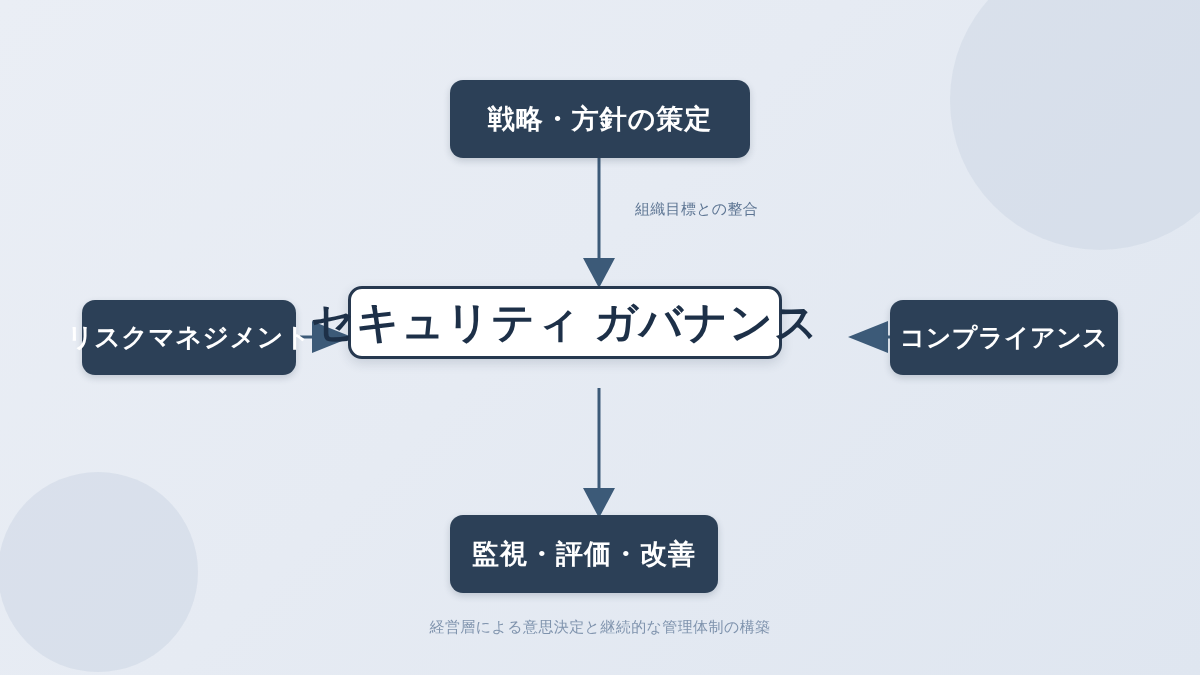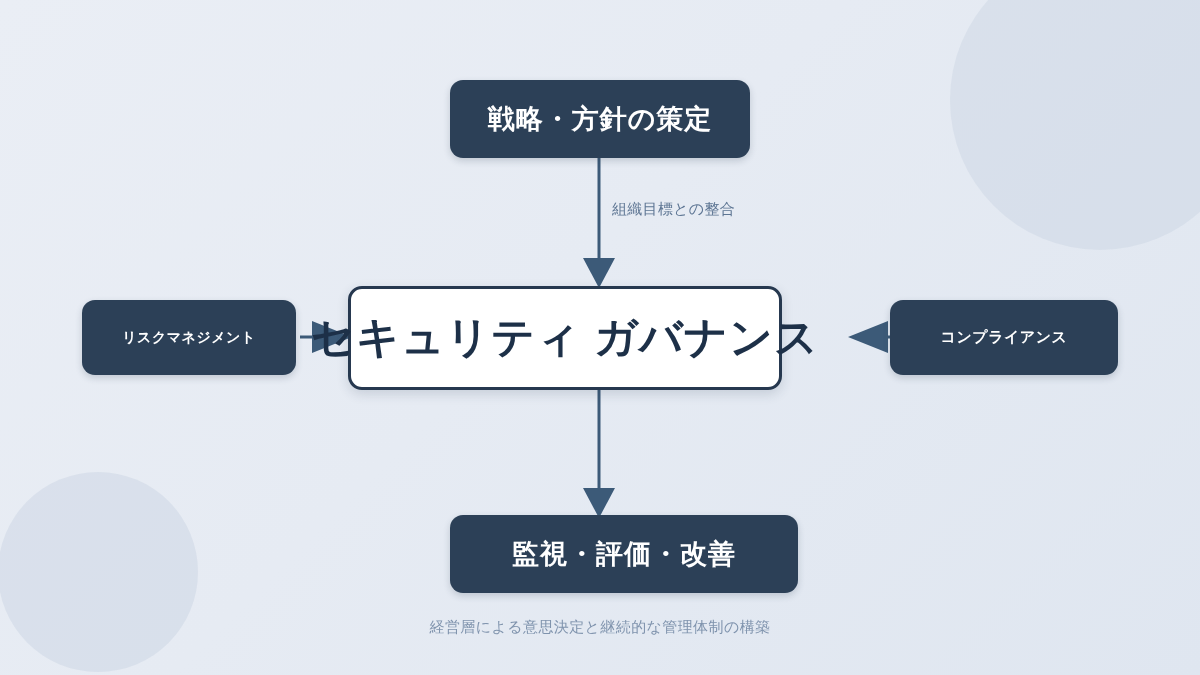--- a/index.html
+++ b/index.html
@@ -74,49 +74,49 @@
     top: 80px;
     width: 300px;
     height: 78px;
     font-size: 27px;
     letter-spacing: 1px;
   }
 
   .node-bottom {
     left: 450px;
     top: 515px;
-    width: 348px;
+    width: 268px;
     height: 78px;
     font-size: 27px;
     letter-spacing: 1px;
   }
 
   .node-left {
     left: 82px;
     top: 300px;
     width: 214px;
     height: 75px;
-    font-size: 14px;
+    font-size: 26px;
     letter-spacing: 0.5px;
   }
 
   .node-right {
     left: 890px;
     top: 300px;
     width: 228px;
     height: 75px;
-    font-size: 15px;
+    font-size: 25px;
     letter-spacing: 0.5px;
   }
 
   .node-center {
     left: 348px;
     top: 286px;
     width: 434px;
-    height: 104px;
+    height: 73px;
     background: #ffffff;
     border: 3px solid #26384f;
     border-radius: 14px;
     box-shadow: 0 4px 12px rgba(40, 58, 82, 0.16);
   }
   .node-center .center-label {
     font-size: 43px;
     font-weight: 700;
     color: #1d3048;
     letter-spacing: 1px;
@@ -125,21 +125,21 @@
 
   
   .edge-label {
     position: absolute;
     font-size: 15px;
     color: #5d7593;
     white-space: nowrap;
     letter-spacing: 0.3px;
   }
   .edge-label-top {
-    left: 612px;
+    left: 635px;
     top: 200px;
   }
   .edge-label-bottom {
     left: 612px;
     top: 431px;
   }
 
   
   .caption {
     position: absolute;

